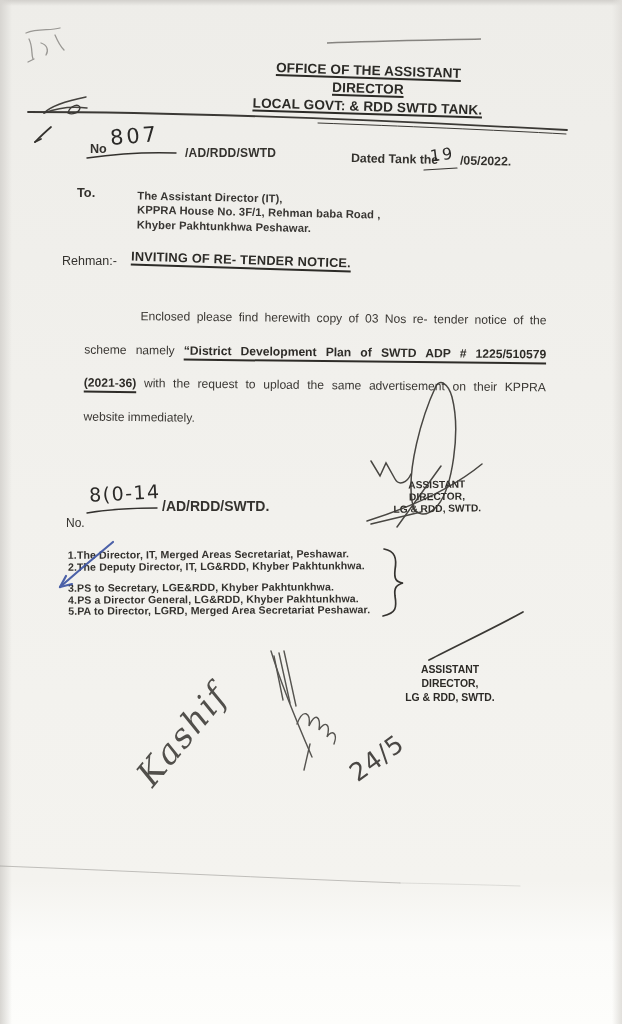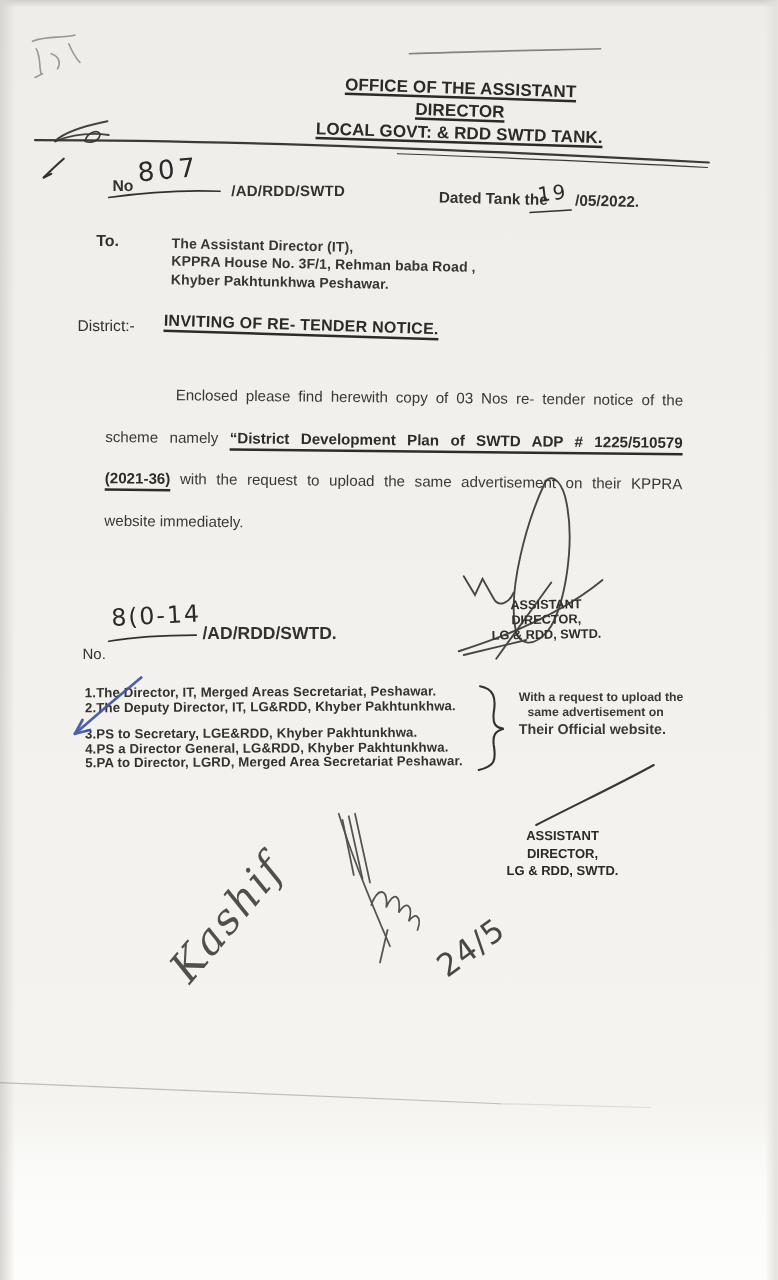--- a/index.html
+++ b/index.html
@@ -85,21 +85,21 @@
   <div class="abs hand date-day">19</div>
   <div class="abs txt date-rest">/05/2022.</div>
   <div class="abs txt to-label">To.</div>
 
   <div class="abs txt recipient">
     <div>The Assistant Director (IT),</div>
     <div>KPPRA House No. 3F/1, Rehman baba Road ,</div>
     <div>Khyber Pakhtunkhwa Peshawar.</div>
   </div>
 
-  <div class="abs txt subject-label">District:-</div>
+  <div class="abs txt subject-label">Rehman:-</div>
   <div class="abs txt subject-title">INVITING OF RE- TENDER NOTICE.</div>
 
   <div class="abs txt body-block">
     <div class="bl bl1">Enclosed please find herewith copy of 03 Nos re- tender notice of the</div>
     <div class="bl"><span>scheme namely </span><span class="emph">“District Development Plan of SWTD ADP # 1225/510579</span></div>
     <div class="bl"><span class="emph">(2021-36)</span><span> with the request to upload the same advertisement on their KPPRA</span></div>
     <div class="bl bl4">website immediately.</div>
   </div>
 
   <div class="abs sig-upper-label">
@@ -112,25 +112,20 @@
   <div class="abs txt ref2-suffix">/AD/RDD/SWTD.</div>
 
   <div class="abs txt copy-list">
     <div>1.The Director, IT, Merged Areas Secretariat, Peshawar.</div>
     <div>2.The Deputy Director, IT, LG&amp;RDD, Khyber Pakhtunkhwa.</div>
     <div class="gap">3.PS to Secretary, LGE&amp;RDD, Khyber Pakhtunkhwa.</div>
     <div>4.PS a Director General, LG&amp;RDD, Khyber Pakhtunkhwa.</div>
     <div>5.PA to Director, LGRD, Merged Area Secretariat Peshawar.</div>
   </div>
 
-  <div class="abs txt side-note">
-    <div>With a request to upload the</div>
-    <div class="l2">same advertisement on</div>
-    <div class="l3">Their Official website.</div>
-  </div>
 
   <div class="abs sig-lower-label">
     <div>ASSISTANT DIRECTOR,</div>
     <div>LG &amp; RDD, SWTD.</div>
   </div>
 
   <div class="abs hand kashif">Kashif</div>
   <div class="abs hand date-note">24/5</div>
 
   <svg class="overlay" width="622" height="1024" viewBox="0 0 622 1024">

